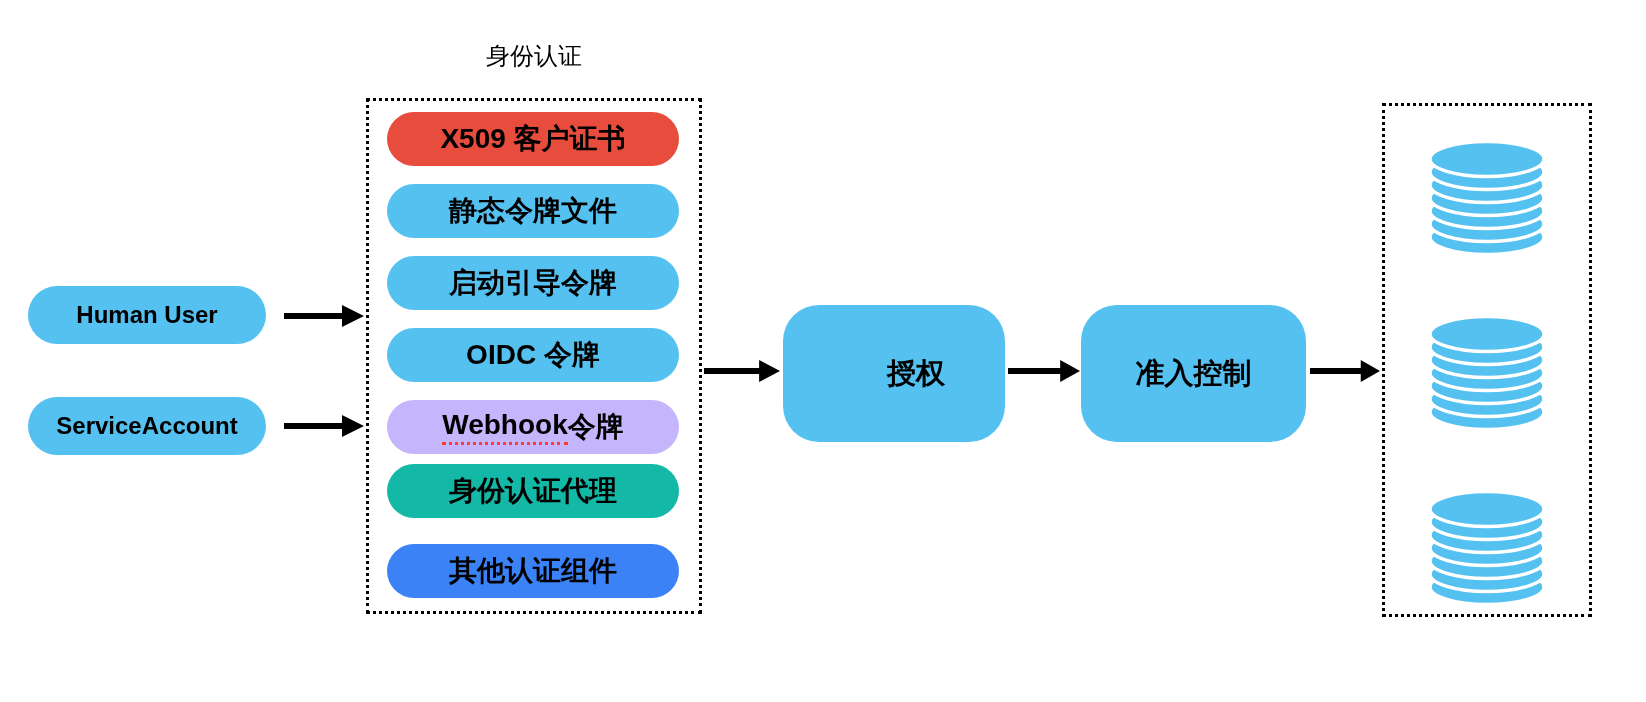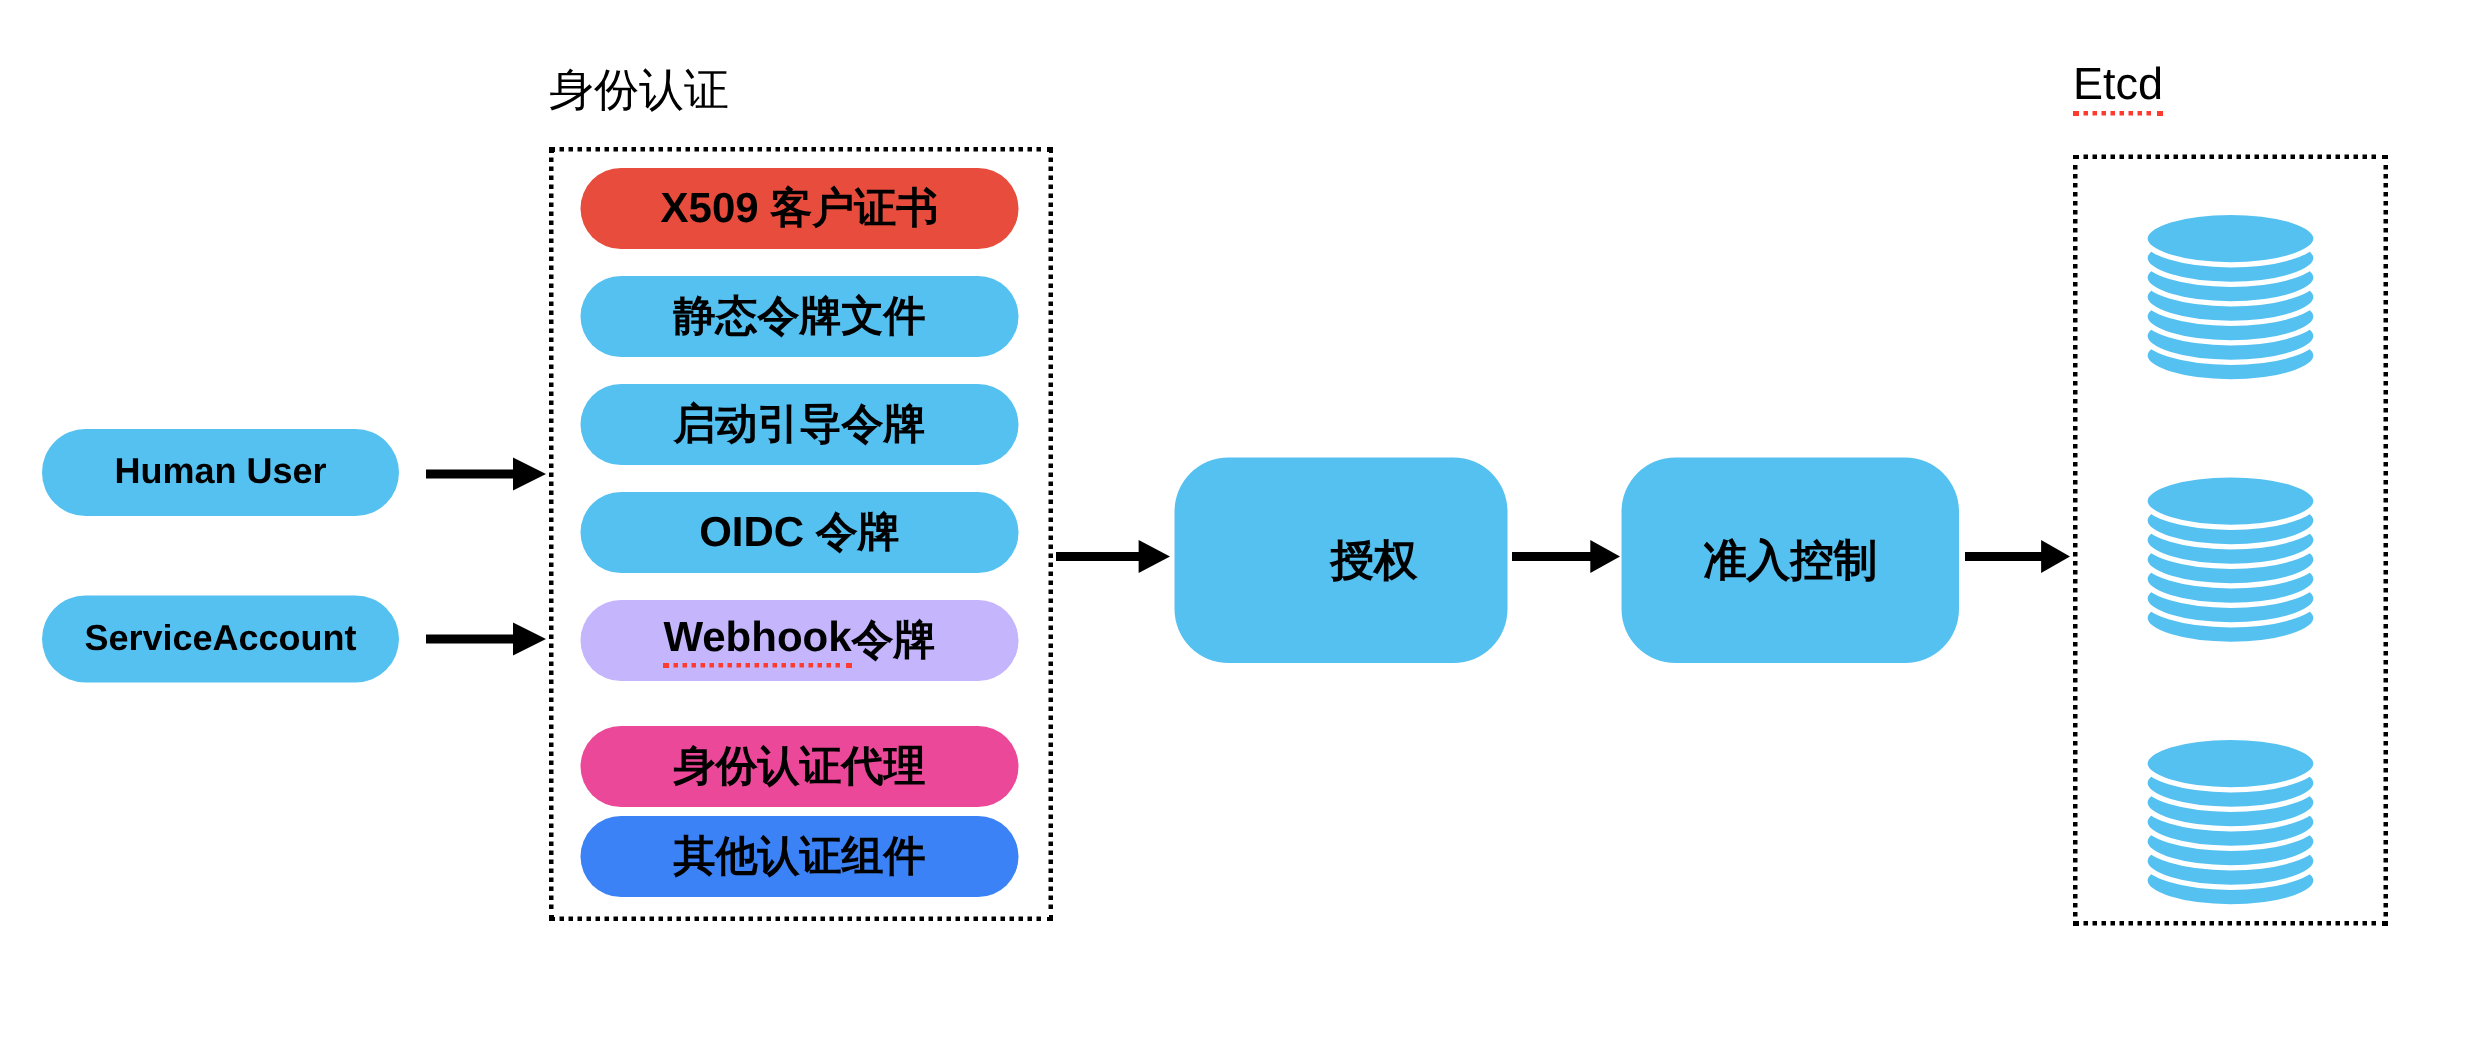--- a/index.html
+++ b/index.html
@@ -10,21 +10,22 @@
     height: 702px;
     background: #ffffff;
     font-family: "Liberation Sans", "DejaVu Sans", sans-serif;
     color: #000;
     overflow: hidden;
   }
 
   
   .section-title {
     position: absolute;
-    font-size: 30px;
+    text-align: center;
+    font-size: 24px;
     font-weight: 400;
     color: #000;
   }
   .spell-underline {
     border-bottom: 3px dotted #FF3B30;
     padding-bottom: 1px;
   }
 
   
   .dotted-box {
@@ -113,31 +114,28 @@
   <div class="section-title" style="left:366px; top:40px; width:336px;">身份认证</div>
 
   <div class="dotted-box" style="left:366px; top:98px; width:336px; height:516px;"></div>
 
   <div id="auth-pills">
       <div class="auth-pill" style="top: 112px; background: rgb(231, 76, 60);">X509 客户证书</div>
       <div class="auth-pill" style="top: 184px; background: rgb(85, 193, 240);">静态令牌文件</div>
       <div class="auth-pill" style="top: 256px; background: rgb(85, 193, 240);">启动引导令牌</div>
       <div class="auth-pill" style="top: 328px; background: rgb(85, 193, 240);">OIDC 令牌</div>
       <div class="auth-pill" style="top: 400px; background: #c4b5fd;"><span class="spell-underline">Webhook</span> 令牌</div>
-      <div class="auth-pill" style="top: 484px; background: #ec4899;">身份认证代理</div>
+      <div class="auth-pill" style="top: 464px; background: #14b8a6;">身份认证代理</div>
       <div class="auth-pill" style="top: 544px; background: #3b82f6;">其他认证组件</div>
     </div>
 
   <div class="process-box" style="left: 783px; width: 222px; background: rgb(85, 193, 240); padding-left: 44px;">授权</div>
 
   <div class="process-box" style="left: 1081px; width: 225px; background: rgb(85, 193, 240);">准入控制</div>
 
-  <div class="section-title" style="left:1382px; top:40px; width:210px;">
-    <span class="spell-underline">Etcd</span>
-  </div>
 
   <div class="dotted-box" style="left:1382px; top:103px; width:210px; height:514px;"></div>
 
   <div id="etcd-cylinders">
       <svg class="cylinder" width="122" height="122" viewBox="0 0 122 122" style="left: 1426px; top: 137px;">
         <ellipse cx="61" cy="100" rx="57" ry="17.5" fill="#55C1F0" stroke="#ffffff" stroke-width="3.5"></ellipse>
         <ellipse cx="61" cy="87" rx="57" ry="17.5" fill="#55C1F0" stroke="#ffffff" stroke-width="3.5"></ellipse>
         <ellipse cx="61" cy="74" rx="57" ry="17.5" fill="#55C1F0" stroke="#ffffff" stroke-width="3.5"></ellipse>
         <ellipse cx="61" cy="61" rx="57" ry="17.5" fill="#55C1F0" stroke="#ffffff" stroke-width="3.5"></ellipse>
         <ellipse cx="61" cy="48" rx="57" ry="17.5" fill="#55C1F0" stroke="#ffffff" stroke-width="3.5"></ellipse>

